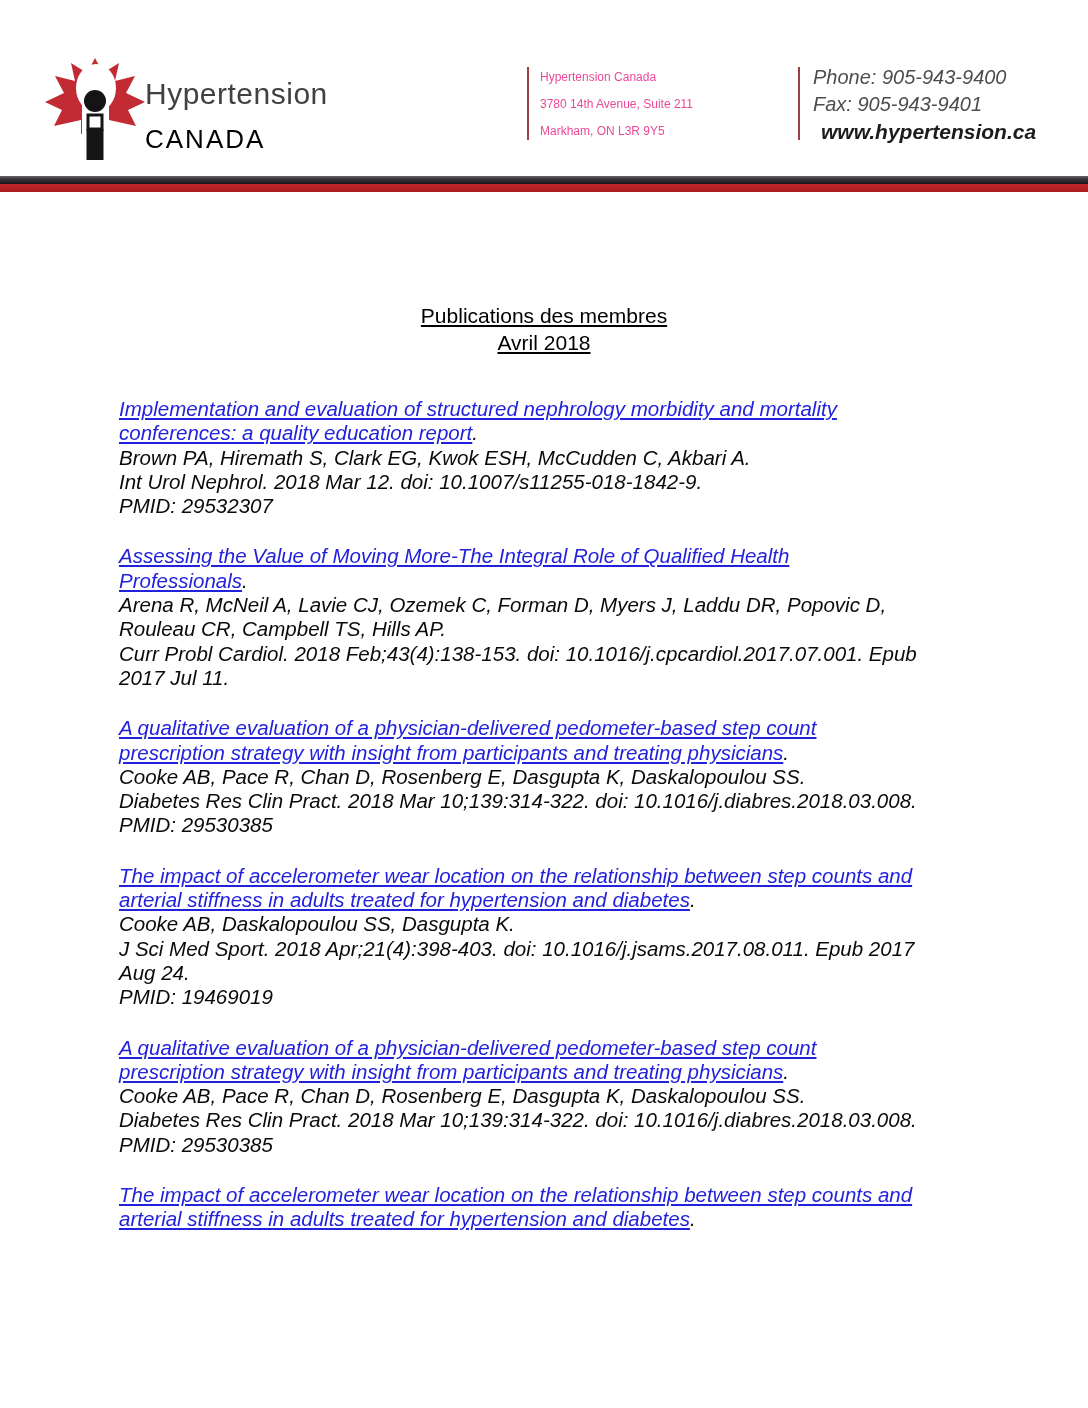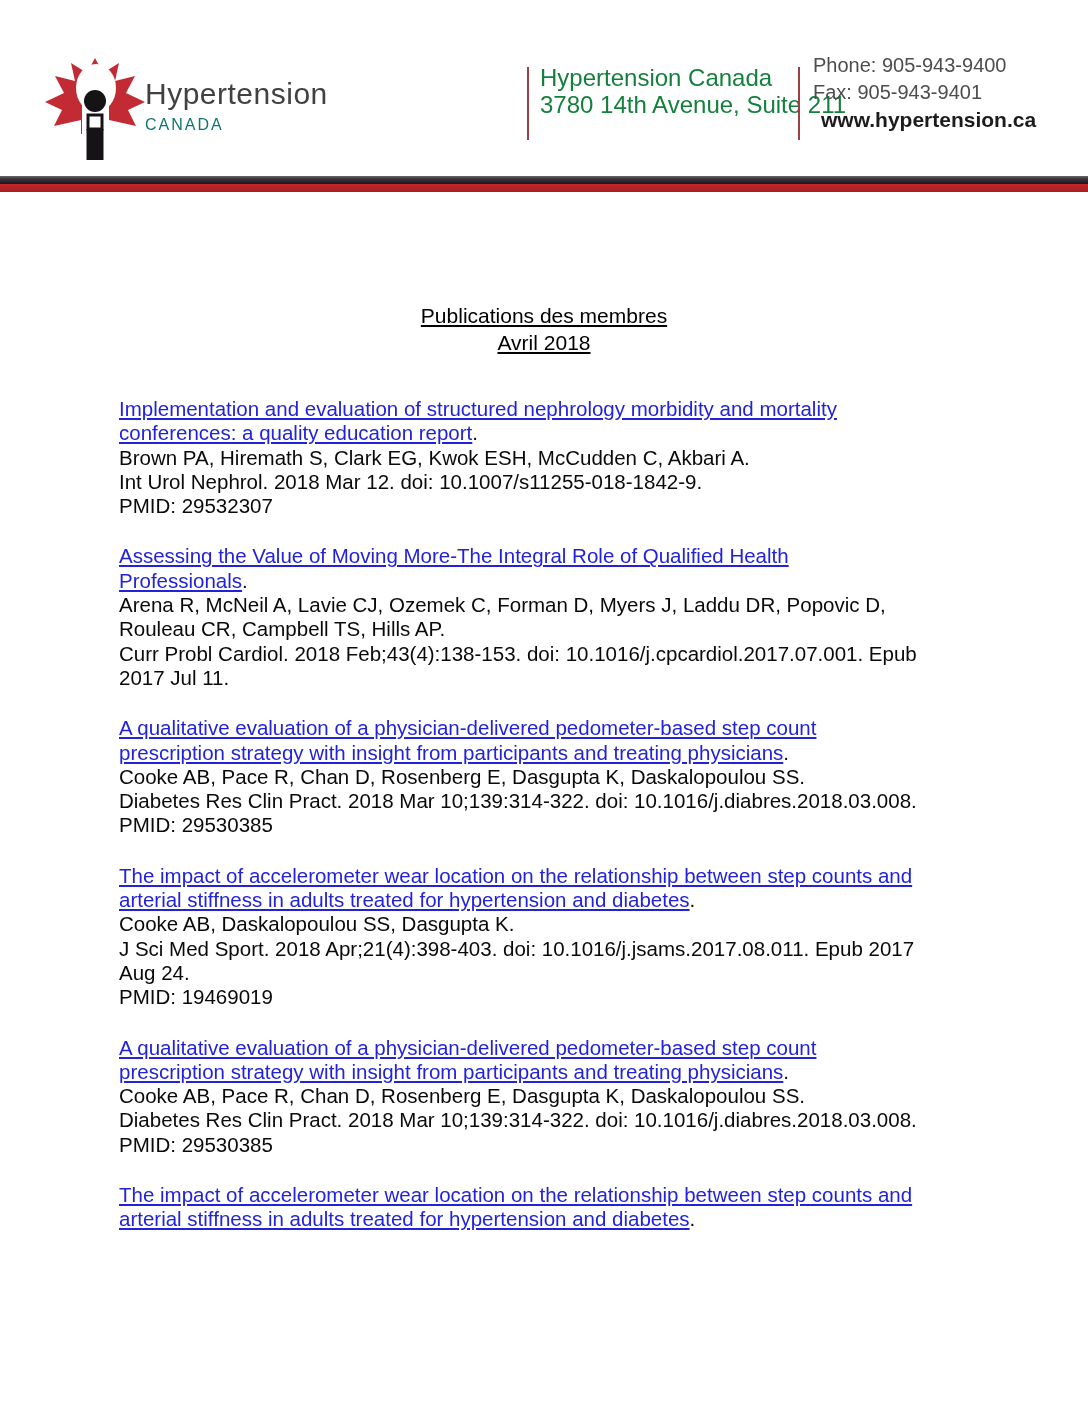--- a/index.html
+++ b/index.html
@@ -15,29 +15,29 @@
   
   .letterhead { position: relative; height: 176px; }
 
   .logo-mark { position: absolute; left: 45px; top: 56px; }
 
   .wordmark { position: absolute; left: 145px; top: 78px; }
   .wordmark .brand {
     font-size: 30px; line-height: 32px; color: #414042; letter-spacing: 0.5px; text-align: center;
   }
   .wordmark .country {
-    font-size: 16px; line-height: 26px; color: #0f766e; letter-spacing: 2px; margin-top: 2px;
+    font-size: 26px; line-height: 26px; color: #000000; letter-spacing: 2px; margin-top: 16px;
   }
 
   .vdiv { position: absolute; top: 67px; width: 2px; height: 73px; background: #9e3e45; }
   .vdiv.d1 { left: 527px; }
   .vdiv.d2 { left: 798px; }
 
-  .addr-block { position: absolute; left: 540px; top: 64px; font-size: 24px; line-height: 27px; color: #15803d; }
-  .contact-block { position: absolute; left: 813px; top: 52px; font-size: 20px; line-height: 27px; color: #4d4d4f; }
+  .addr-block { position: absolute; left: 540px; top: 64px; font-size: 12px; line-height: 27px; color: #ec4899; }
+  .contact-block { position: absolute; left: 813px; top: 64px; font-size: 20px; line-height: 27px; color: #4d4d4f; font-style: italic; }
   .contact-block .website { font-weight: bold; color: #1c1b1d; font-size: 21px; margin-left: 8px; }
 
   
   .rules { position: absolute; left: 0; top: 176px; width: 1088px; }
   .rule-dark { height: 8px; background: linear-gradient(180deg, #6a686d 0%, #3a373c 35%, #19161a 100%); }
   .rule-red  { height: 8px; background: linear-gradient(180deg, #c0272b 0%, #a91d22 100%); }
 
   
   .doc-title {
     margin-top: 126px; 
@@ -49,21 +49,21 @@
   }
   .doc-title div { }
 
   .pubs {
     margin-top: 41px;
     margin-left: 119px;
     width: 880px;
     font-size: 20.5px;
     line-height: 24.3px;
   }
-  .pub { margin-bottom: 26px; }
+  .pub { margin-bottom: 26px; font-style: italic; }
   .pub p { white-space: pre-line; }
   .pub-title a {
     color: #2222dd;
     text-decoration: underline;
     white-space: pre-line;
   }
   .pub-title .dot { color: #0a0a0a; text-decoration: none; }
 </style>
 </head>
 <body>
@@ -84,20 +84,21 @@
     <div class="wordmark">
       <div class="brand">Hypertension</div>
       <div class="country">CANADA</div>
     </div>
 
     <div class="vdiv d1"></div>
 
     <div class="addr-block">
       <div>Hypertension Canada</div>
       <div>3780 14th Avenue, Suite 211</div>
+      <div>Markham, ON  L3R 9Y5</div>
     </div>
 
     <div class="vdiv d2"></div>
 
     <div class="contact-block">
       <div>Phone: 905-943-9400</div>
       <div>Fax: 905-943-9401</div>
       <div class="website">www.hypertension.ca</div>
     </div>
   </header>

